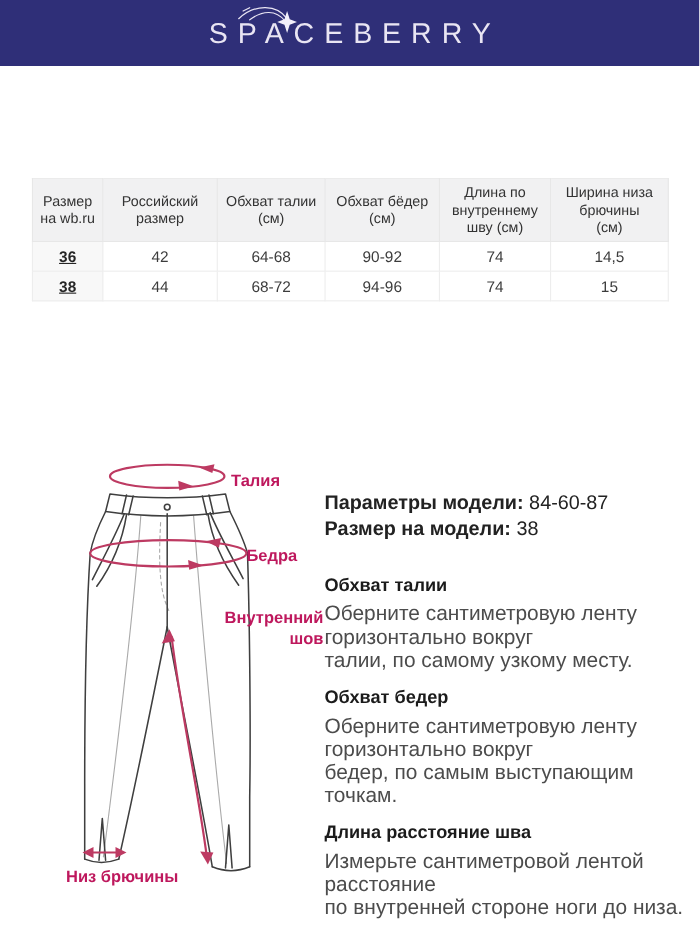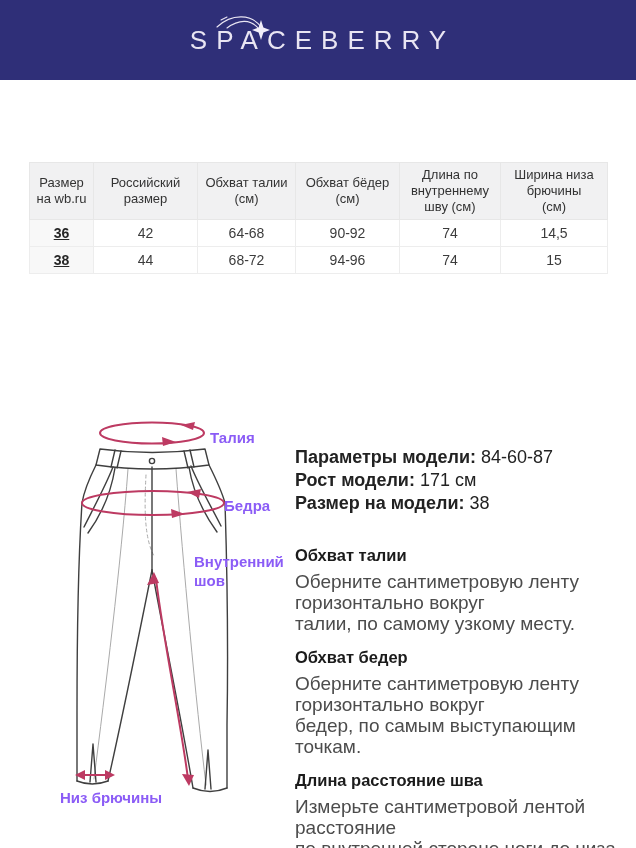--- a/index.html
+++ b/index.html
@@ -5,21 +5,21 @@
   * { margin:0; padding:0; box-sizing:border-box; }
   html,body { background:#ffffff; }
   .page {
     position:relative; width:636px; height:848px; margin:0 auto;
     background:#ffffff; overflow:hidden;
     font-family:"Liberation Sans", sans-serif; color:#2f2f2f;
   }
 
   
   .header {
-    position:absolute; left:0; top:0; width:636px; height:80px;
+    position:absolute; left:0; top:0; width:636px; height:60px;
     background:#2f2f78; display:flex; align-items:center; justify-content:center;text-align:right;
   }
   .logo { position:relative; color:#e9e5f3; font-size:26px; letter-spacing:9px;
           font-weight:400; line-height:26px; padding-left:9px; }
   .logo .star-svg { position:absolute; left:31px; top:-21px; width:62px; height:42px; }
 
   
   .size-table {
     position:absolute; left:29px; top:162px; width:578px;
     border-collapse:collapse; table-layout:fixed;
@@ -31,21 +31,21 @@
   }
   .size-table td {
     background:#ffffff; font-size:14px; color:#3c3c3c; text-align:center;
     vertical-align:middle; height:27px; padding:2px 4px; border:1px solid #ededed;
   }
   .size-table td.size-col { background:#f8f8f8; font-weight:700; color:#262626;text-decoration:underline; }
 
   
   .diagram { position:absolute; left:0; top:413px; width:292px; height:420px; }
   .pants-svg { position:absolute; left:35px; top:0; width:200px; height:400px; }
-  .dlabel { position:absolute; font-size:15px; font-weight:700; color:#8b5cf6; line-height:19px; }
+  .dlabel { position:absolute; font-size:15px; font-weight:700; color:#be185d; line-height:19px;text-align:right; }
   .dlabel.waist  { left:210px; top:15px; }
   .dlabel.hips   { left:224px; top:83px; }
   .dlabel.inseam { left:194px; top:139px; width:100px; }
   .dlabel.hem    { left:60px;  top:375px; }
 
   
   .info-col { position:absolute; left:295px; top:413px; width:330px; }
   .model-info { padding-top:33px; }
   .model-info p { margin:0; font-size:18px; line-height:23px; color:#222222; }
   .model-info .b { font-weight:700; }
@@ -171,21 +171,20 @@
     </svg>
     <span class="dlabel waist">Талия</span>
     <span class="dlabel hips">Бедра</span>
     <span class="dlabel inseam">Внутренний шов</span>
     <span class="dlabel hem">Низ брючины</span>
   </div>
 
   <div class="info-col">
     <div class="model-info">
       <p><span class="b">Параметры модели:</span> <span>84-60-87</span></p>
-      <p><span class="b">Рост модели:</span> <span>171 см</span></p>
       <p><span class="b">Размер на модели:</span> <span>38</span></p>
     </div>
 
     <div class="section">
       <h3>Обхват талии</h3>
       <p>Оберните сантиметровую ленту горизонтально вокруг
 талии, по самому узкому месту.</p>
     </div>
 
     <div class="section">

